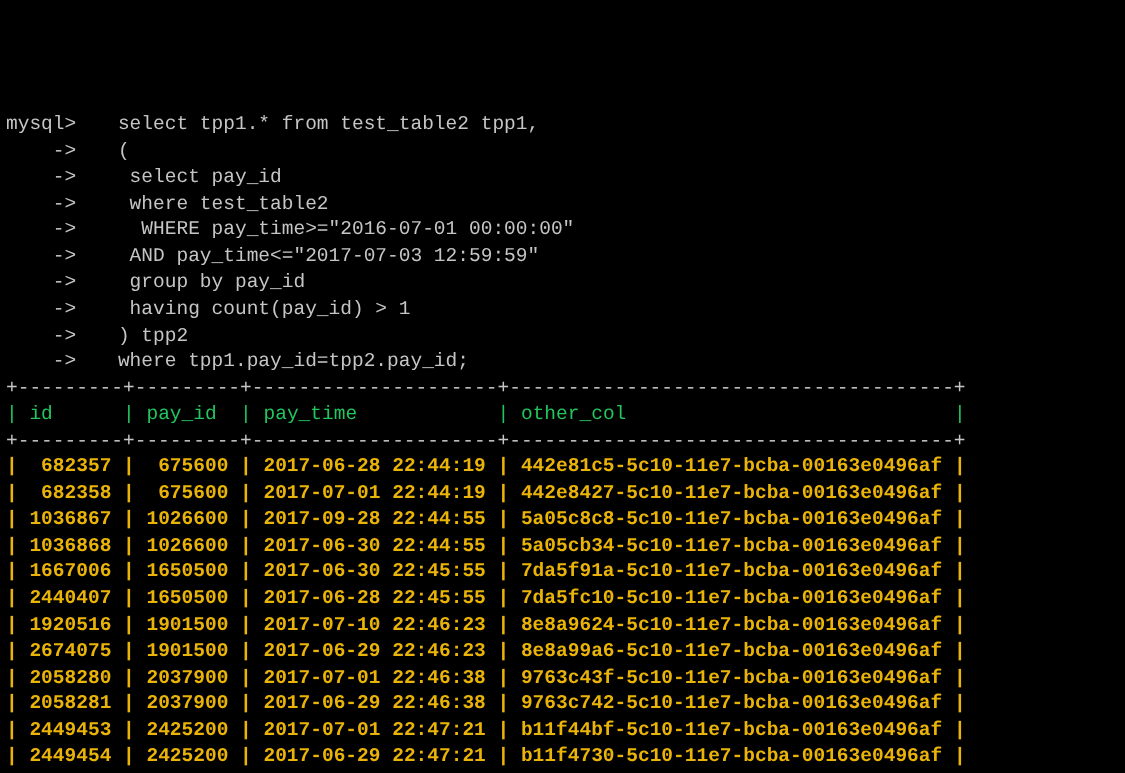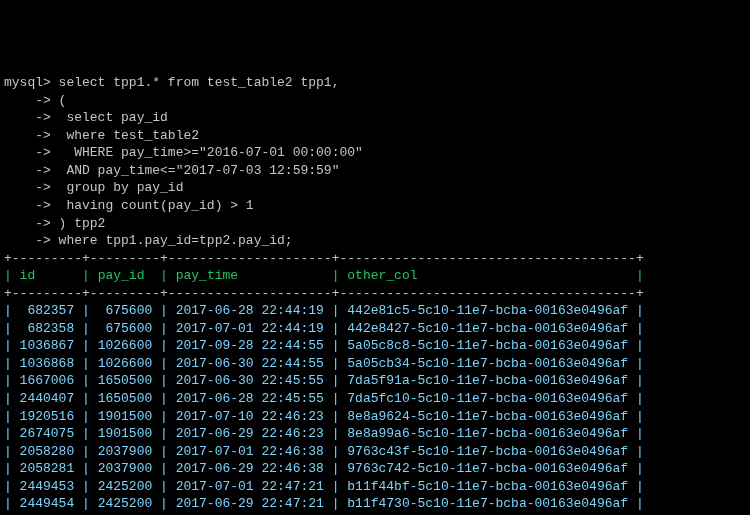--- a/index.html
+++ b/index.html
@@ -18,29 +18,31 @@
       height: 515px;
       overflow: hidden;
       white-space: pre;
     }
     .prompt {
       color: #c5c5c5;
       text-align: right;
     }
     .query-line {
       color: #c5c5c5;
+      margin-left: 20px;
     }
     .border-row {
       color: #c5c5c5;
     }
     .header-row {
       color: #22c55e;
     }
     .data-row {
-      color: #7dd3fc;
+      color: #eab308;
+      font-weight: bold;
     }
   </style>
 </head>
 <body>
 
 
 
 <div><span class="prompt">mysql&gt;</span><span class="query-line"> select tpp1.* from test_table2 tpp1,</span>
 <span class="prompt">    -&gt;</span><span class="query-line"> (</span>
 <span class="prompt">    -&gt;</span><span class="query-line">  select pay_id</span>

